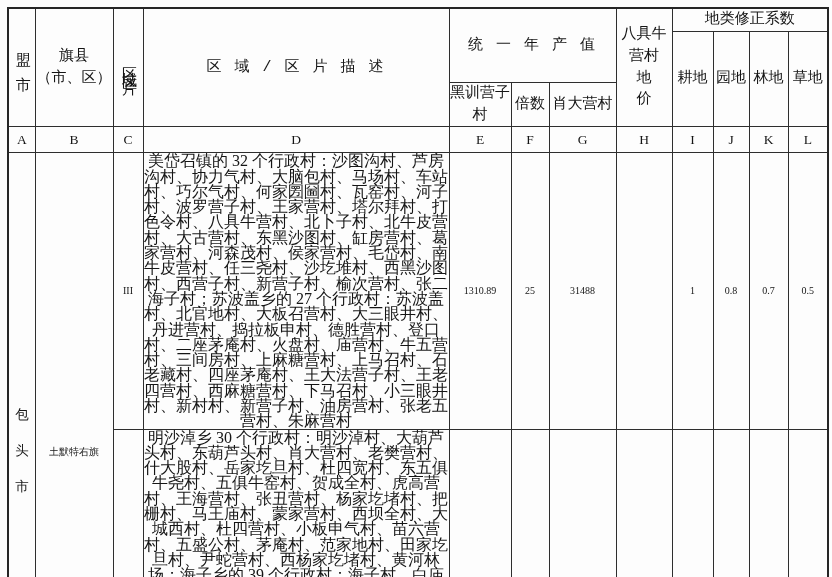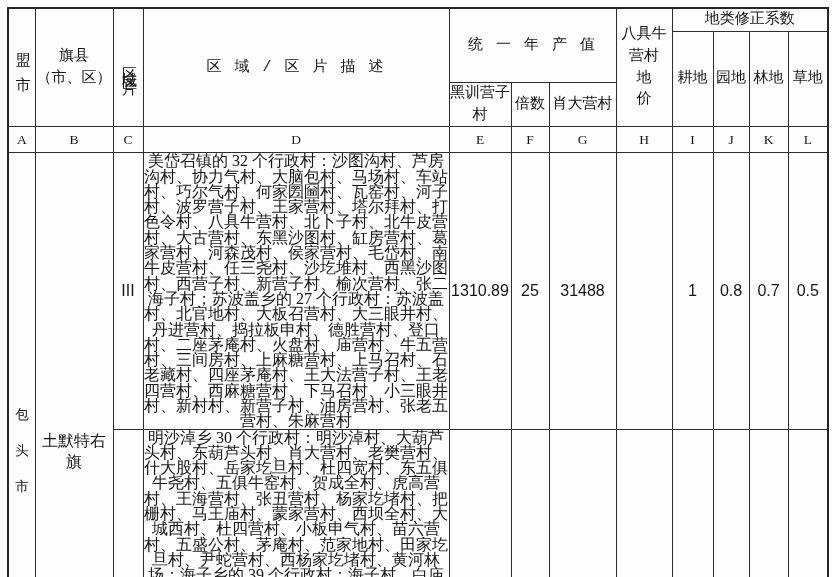--- a/index.html
+++ b/index.html
@@ -45,22 +45,22 @@
     writing-mode: vertical-rl;
     text-orientation: upright;
     display: inline-block;
     line-height: 1;
   }
   .sp-league { letter-spacing: 1.6em; }
   .sp-zone   { letter-spacing: 0.3em; }
   .sp-city   { letter-spacing: 2.6em; font-size: 13.5px; }
   
   .num {
-    font-family: Liberation Sans, sans-serif;
-    font-size: 16px;
+    font-family: Liberation Serif, serif;
+    font-size: 10px;
   }
   .letters td {
     font-family: "Liberation Serif", "DejaVu Serif", serif;
     font-size: 13.5px;
   }
   .desc {
     text-align: justify;
     font-size: 16px;
     line-height: 15.3px;
     padding: 1px 3px 2px 4px;

